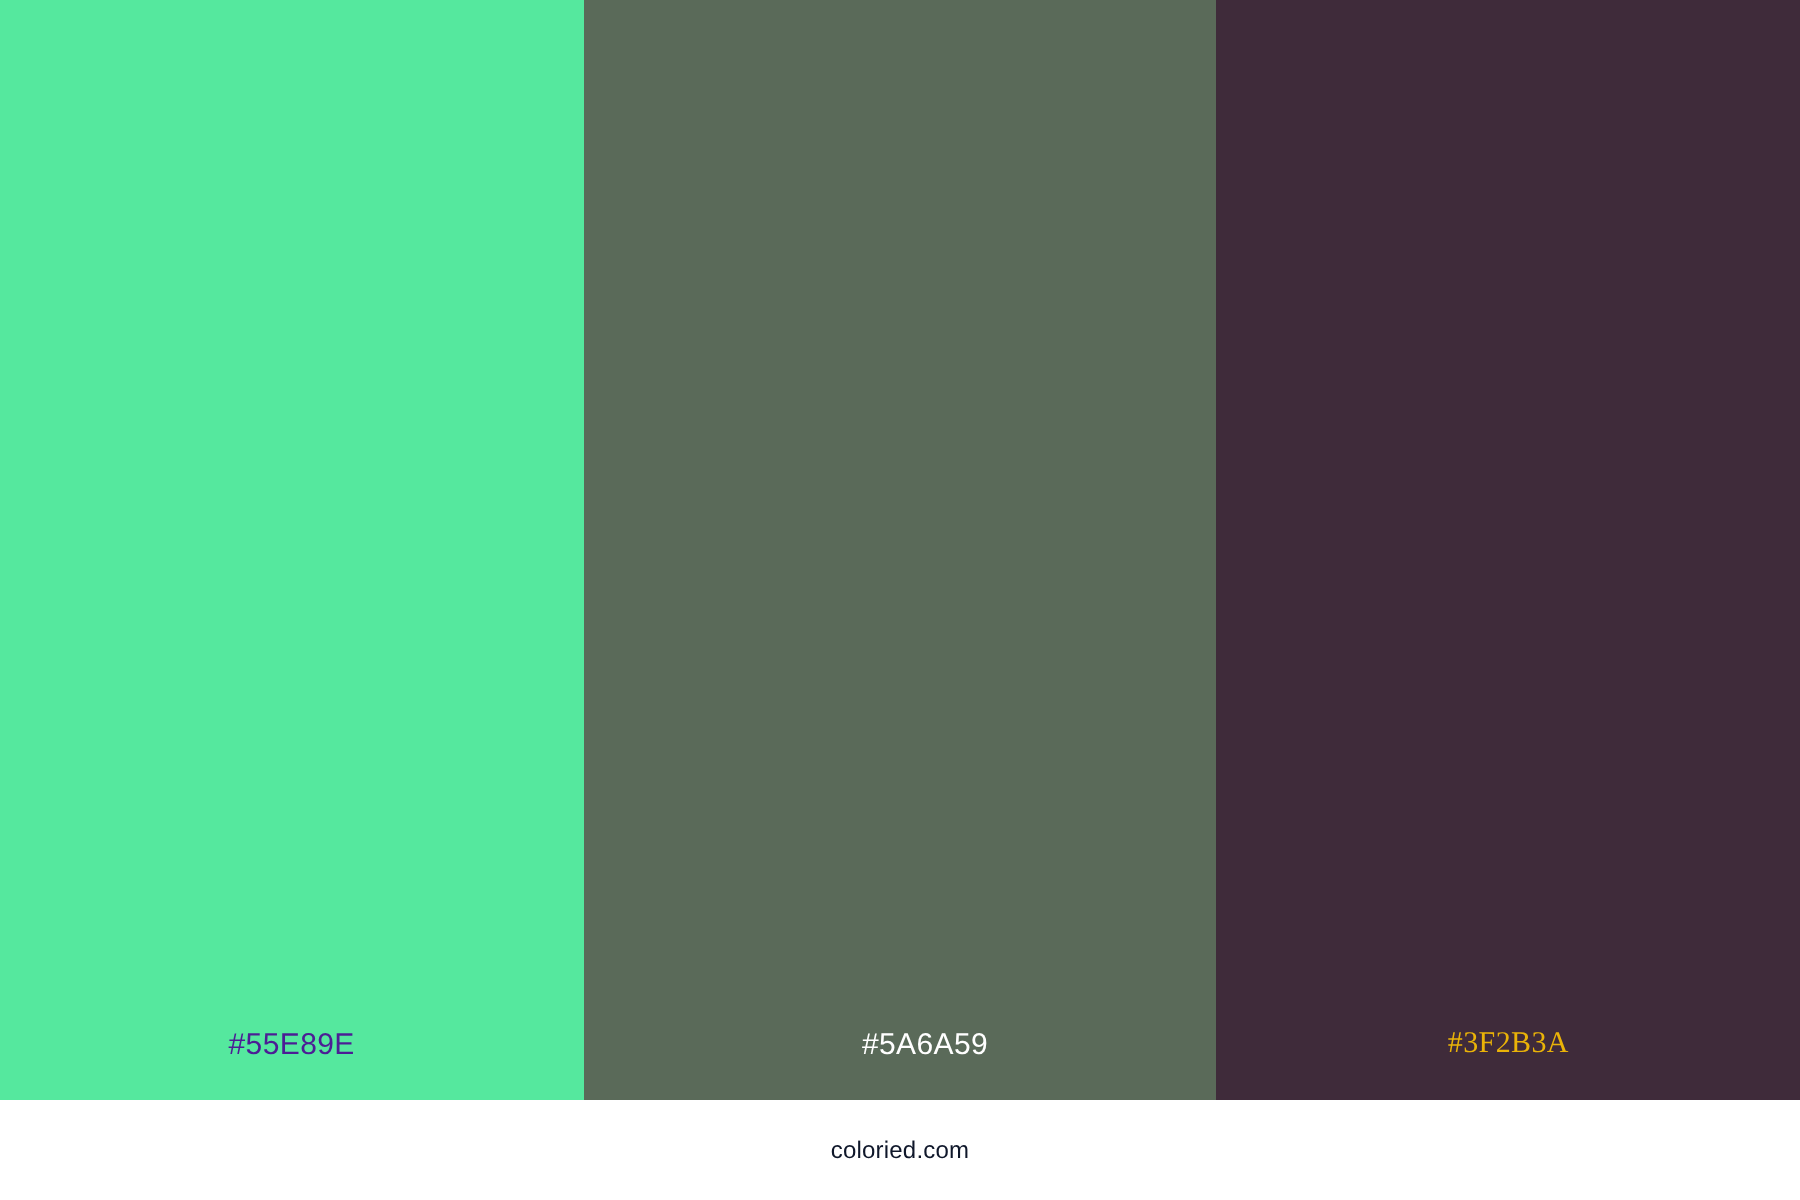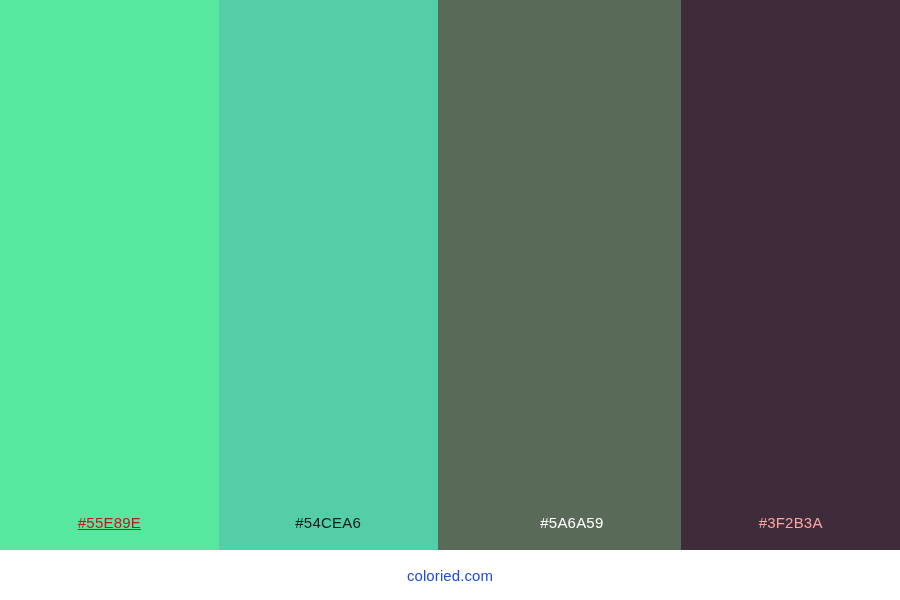--- a/index.html
+++ b/index.html
@@ -49,48 +49,45 @@
   #footer-bar {
     width: 900px;
     height: 50px;
     background: #ffffff;
     display: flex;
     align-items: center;
     justify-content: center;
   }
 
   #site-credit {
-    font-size: 15px;
+    font-size: 12px;
     font-weight: 400;
-    color: #1d4ed8;
+    color: #0f172a;
     letter-spacing: 0.1px;
     line-height: 1;
   }
 </style>
 </head>
 <body>
 
 <div id="palette-page">
 
   <div id="swatch-strip">
 
     <div class="swatch" style="background-color: rgb(85, 232, 158);">
-      <span class="swatch-label" style="color: #b91c1c; text-decoration: underline;">#55E89E</span>
+      <span class="swatch-label" style="color: #4c1d95;">#55E89E</span>
     </div>
 
-    <div class="swatch" style="background-color: rgb(84, 206, 166);">
-      <span class="swatch-label" style="color: rgb(26, 26, 26);">#54CEA6</span>
-    </div>
 
     <div class="swatch" style="background-color: rgb(90, 106, 89); padding-left: 25px;">
       <span class="swatch-label" style="color: rgb(255, 255, 255);">#5A6A59</span>
     </div>
 
     <div class="swatch" style="background-color: rgb(63, 43, 58);">
-      <span class="swatch-label" style="color: #fca5a5;">#3F2B3A</span>
+      <span class="swatch-label" style="color: #eab308; font-family: Liberation Serif, serif;">#3F2B3A</span>
     </div>
 
 
   </div>
 
   <div id="footer-bar">
     <span id="site-credit">coloried.com</span>
   </div>
 
 </div>

